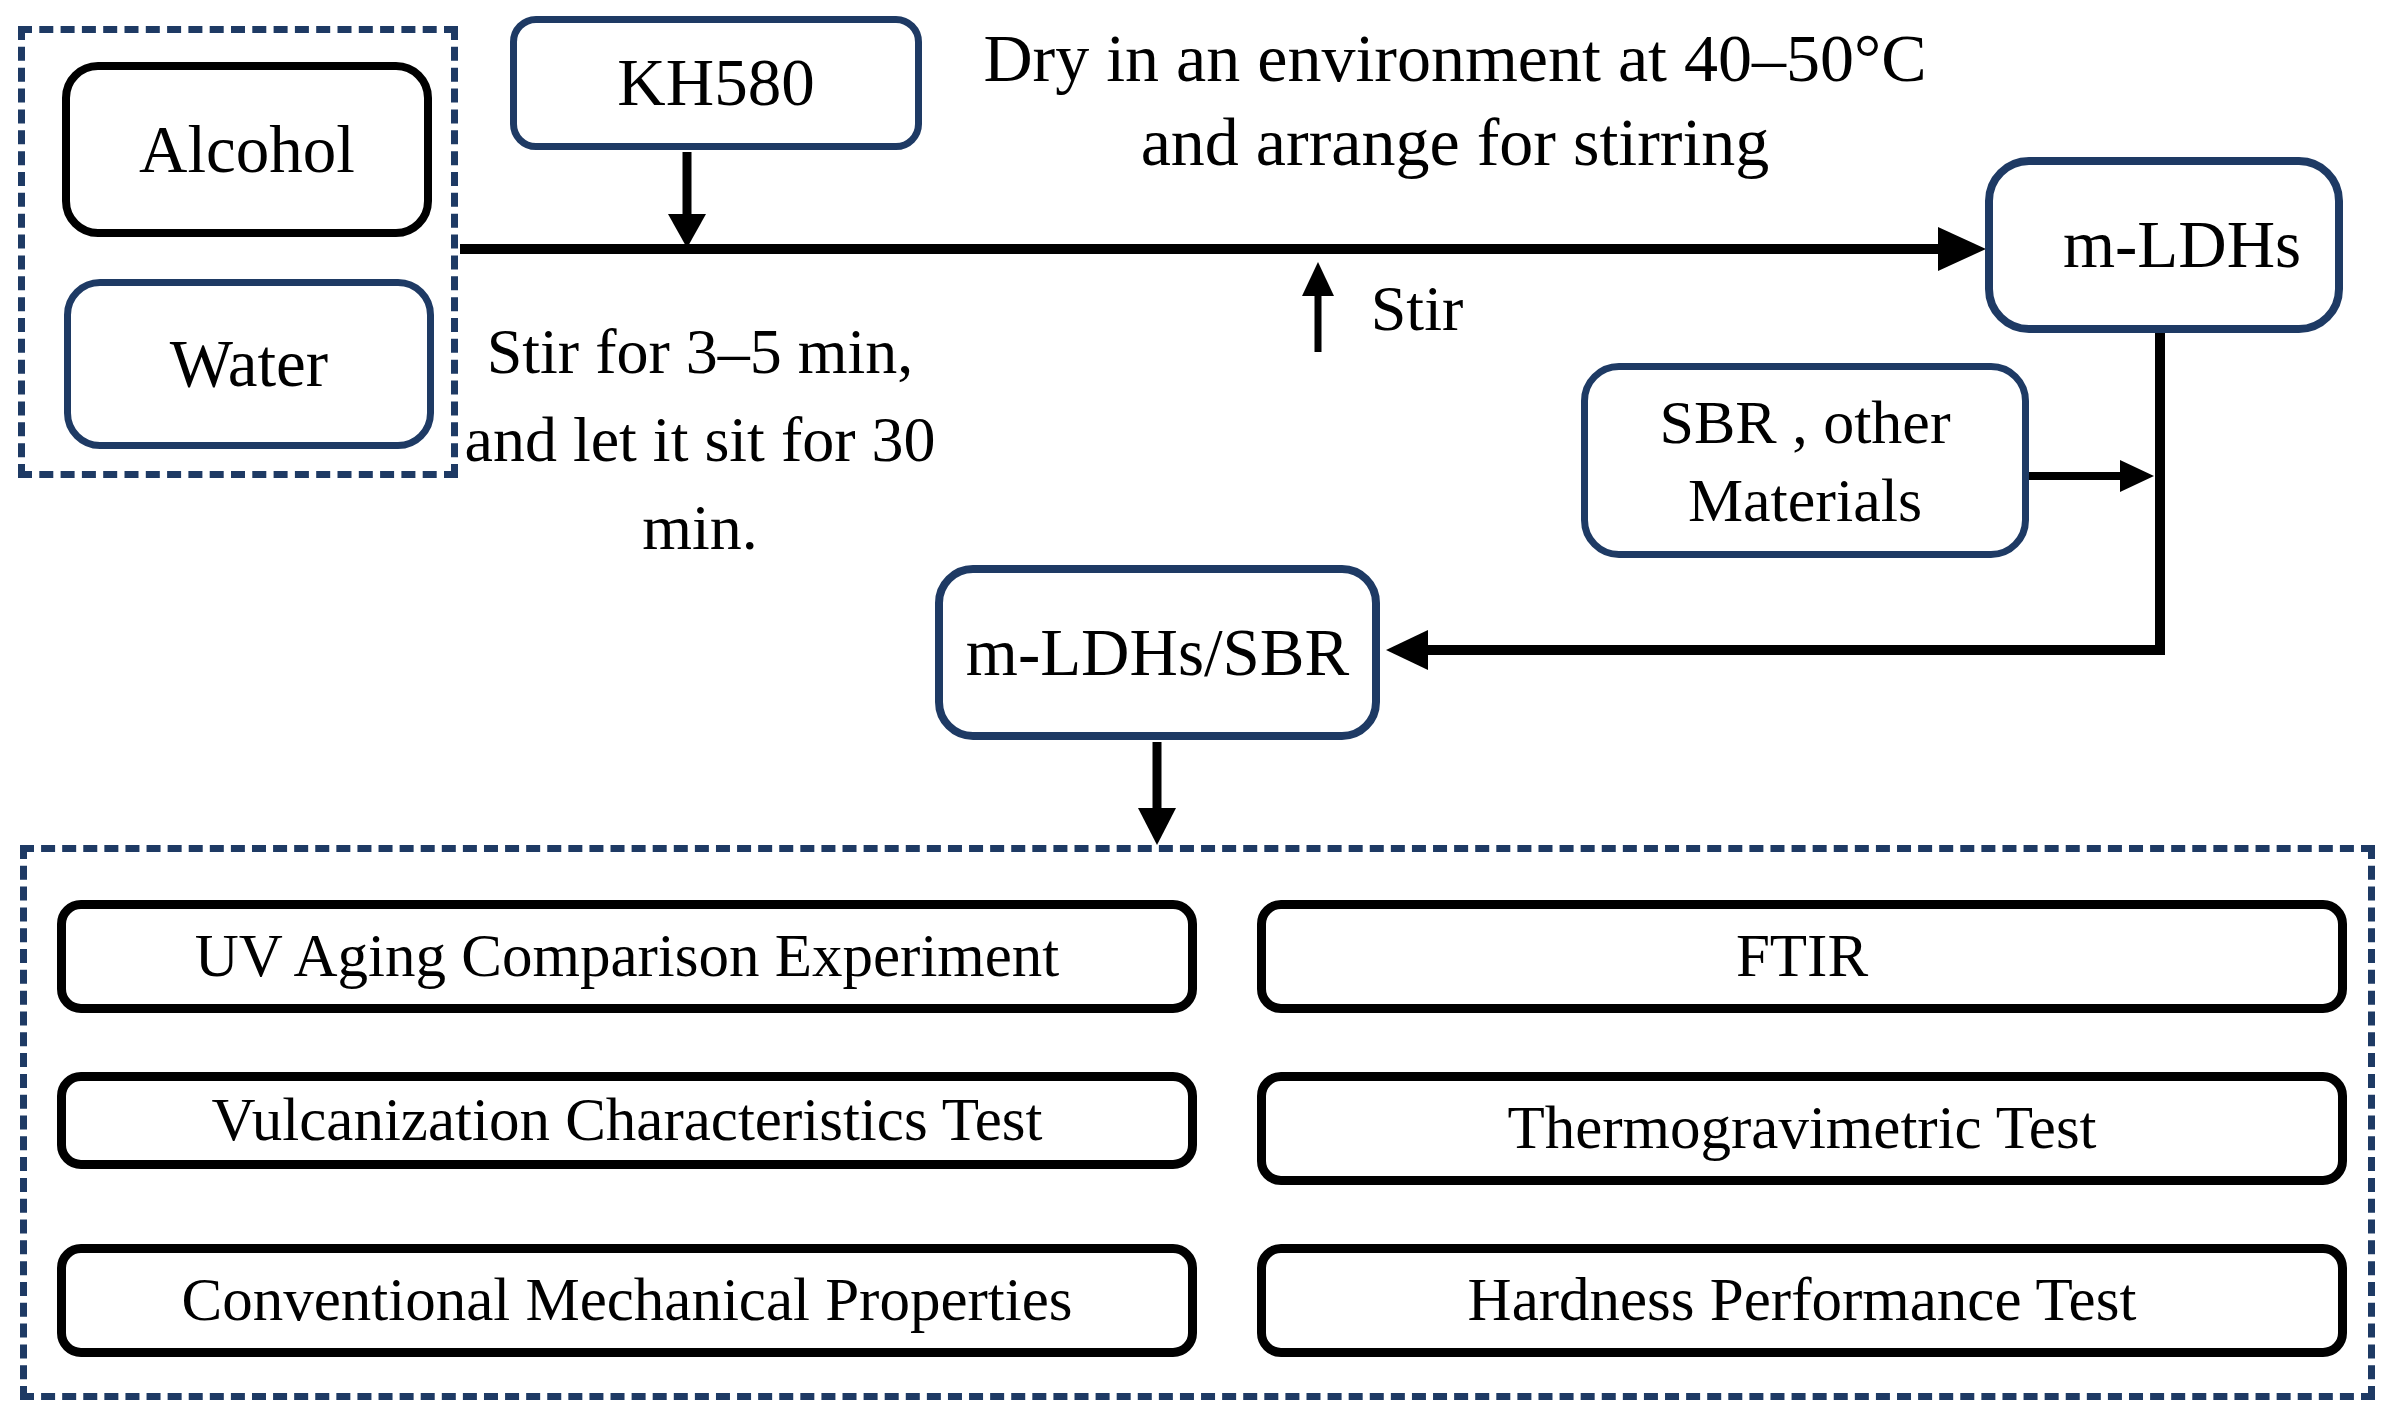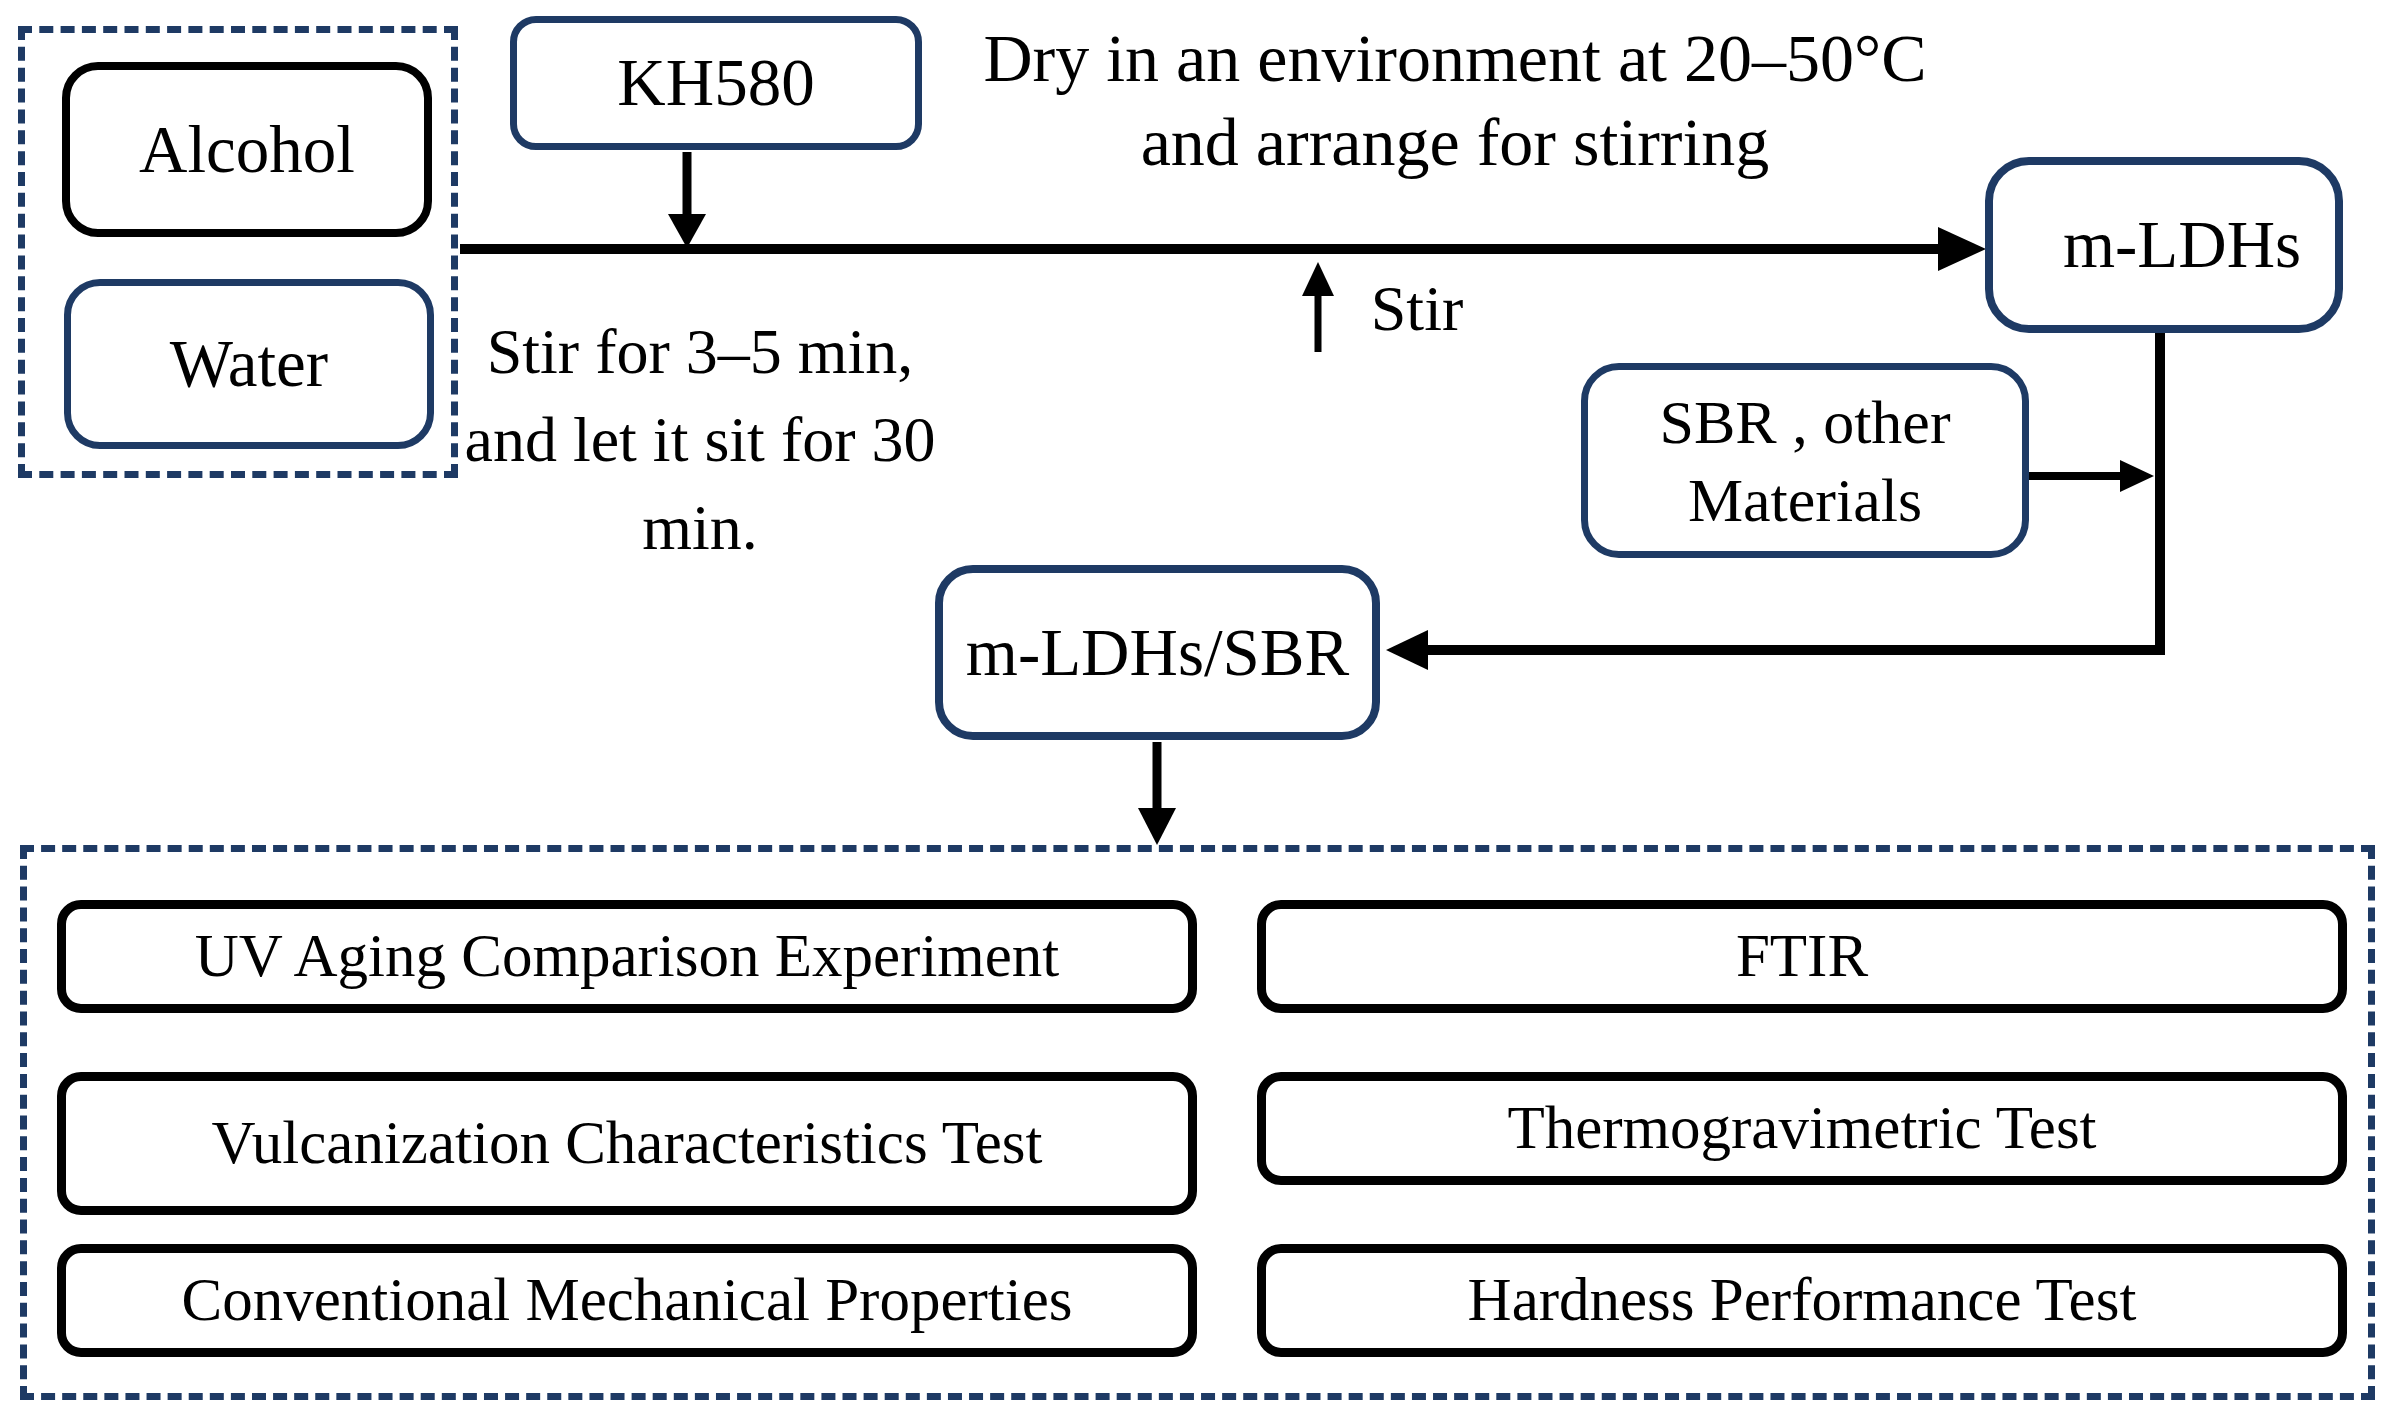--- a/index.html
+++ b/index.html
@@ -85,21 +85,21 @@
     <div class="box navy-border fs-node" style="left:39px;top:246px;width:370px;height:170px;border-radius:36px;">
       <span>Water</span>
     </div>
   </div>
 
   <div class="box navy-border fs-node" style="left:510px;top:16px;width:412px;height:134px;border-radius:26px;">
     <span>KH580</span>
   </div>
 
   <div class="note" style="left:945px;top:16px;width:1020px;font-size:68px;line-height:84px;">
-    <div>Dry in an environment at 20–50°C</div>
+    <div>Dry in an environment at 40–50°C</div>
     <div>and arrange for stirring</div>
   </div>
 
   <div class="box navy-border fs-node" style="left:1985px;top:157px;width:358px;height:176px;border:8px solid var(--navy);border-radius:44px;padding-left:36px;">
     <span>m-LDHs</span>
   </div>
 
   <div class="note fs-note" style="left:400px;top:308px;width:600px;line-height:88px;">
     <div>Stir for 3–5 min,</div>
     <div>and let it sit for 30 min.</div>
@@ -119,21 +119,21 @@
 
   <div class="dashed-frame" style="left:20px;top:845px;width:2355px;height:555px;">
 
     <div class="box black-border fs-test" style="left:30px;top:48px;width:1140px;height:113px;border-width:9px;border-radius:24px;">
       <span>UV Aging Comparison Experiment</span>
     </div>
     <div class="box black-border fs-test" style="left:1230px;top:48px;width:1090px;height:113px;border-width:9px;border-radius:24px;">
       <span>FTIR</span>
     </div>
 
-    <div class="box black-border fs-test" style="left:30px;top:220px;width:1140px;height:143px;border-width:9px;border-radius:24px;">
+    <div class="box black-border fs-test" style="left:30px;top:220px;width:1140px;height:97px;border-width:9px;border-radius:24px;">
       <span>Vulcanization Characteristics Test</span>
     </div>
     <div class="box black-border fs-test" style="left:1230px;top:220px;width:1090px;height:113px;border-width:9px;border-radius:24px;">
       <span>Thermogravimetric Test</span>
     </div>
 
     <div class="box black-border fs-test" style="left:30px;top:392px;width:1140px;height:113px;border-width:9px;border-radius:24px;">
       <span>Conventional Mechanical Properties</span>
     </div>
     <div class="box black-border fs-test" style="left:1230px;top:392px;width:1090px;height:113px;border-width:9px;border-radius:24px;">

